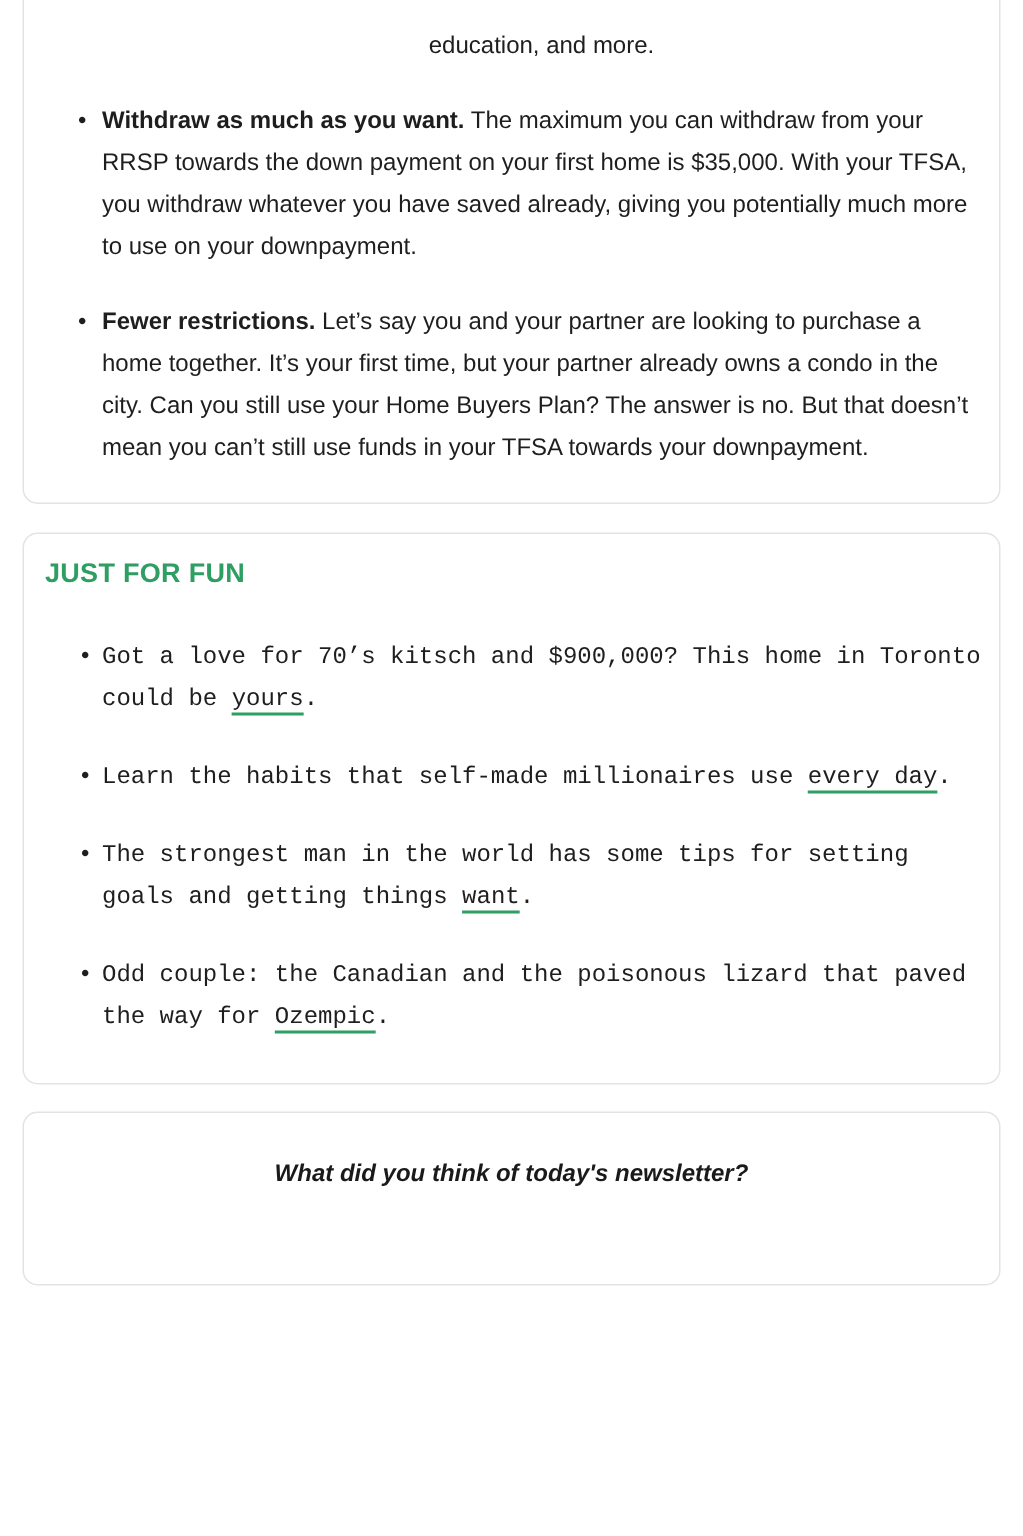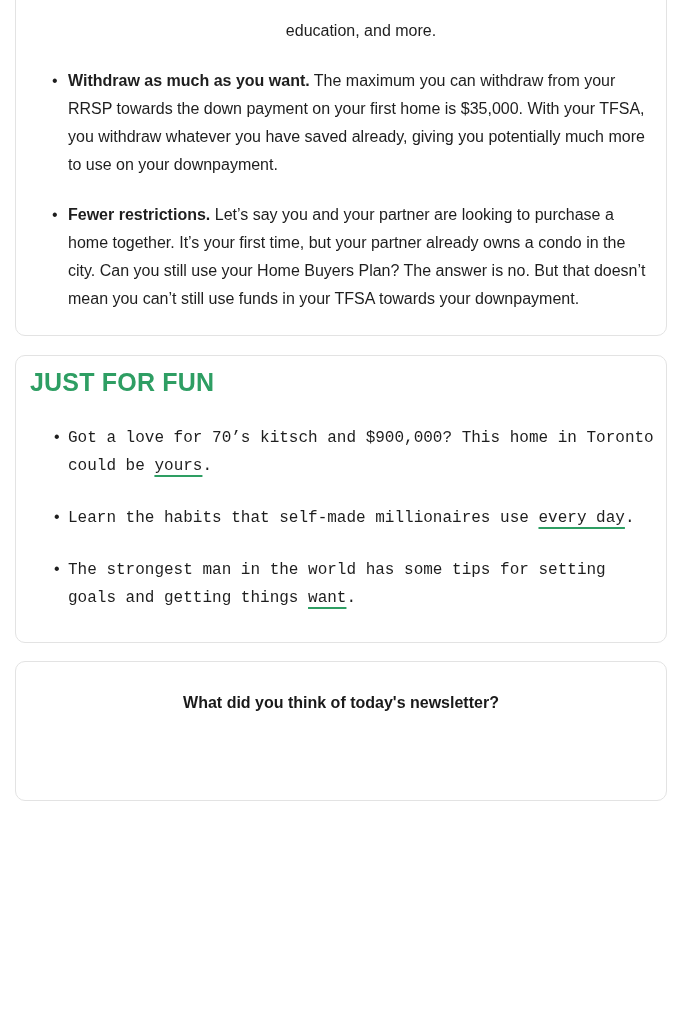--- a/index.html
+++ b/index.html
@@ -53,42 +53,43 @@
   }
   .b { font-weight: bold; }
   .bottom-line { margin: 16px 0 0 0; }
   
   .card-fun {
     margin-top: 19px;
     padding: 10px 12px 30px 12px;
   }
   .fun-heading {
     margin: 4px 0 0 2px;
-    font-size: 25px;
+    font-size: 18px;
     line-height: 24px;
     font-weight: bold;
     color: #2e9e63;
     letter-spacing: 0.2px;
   }
   .card-fun ul.bullets { margin-top: 30px; }
   .card-fun ul.bullets > li { margin-top: 24px; font-family: Liberation Mono, monospace; }
   .card-fun ul.bullets > li:first-child { margin-top: 0; }
   a.green-link {
     color: #1e1e1e;
     text-decoration: underline;
     text-decoration-color: #2e9e63;
     text-decoration-thickness: 2px;
     text-underline-offset: 5px;
     cursor: pointer;
   }
   
   .card-feedback {
     margin-top: 18px;
-    height: 140px;
+    height: 116px;
     padding-top: 29px;
+    font-style: italic;
   }
   .feedback-headline {
     margin: 0;
     font-size: 16px;
     line-height: 24px;
     font-weight: bold;
     text-align: center;
     color: #1a1a1a;
   }
 </style>
@@ -114,20 +115,23 @@
     <ul class="bullets">
       <li>
         <span>Got a love for 70’s kitsch and $900,000? This home in Toronto could be </span><a class="green-link">yours</a><span>.</span>
       </li>
       <li>
         <span>Learn the habits that self-made millionaires use </span><a class="green-link">every day</a><span>.</span>
       </li>
       <li>
         <span>The strongest man in the world has some tips for setting goals and getting things </span><a class="green-link">want</a><span>.</span>
       </li>
+      <li>
+        <span>Odd couple: the Canadian and the poisonous lizard that paved the way for </span><a class="green-link">Ozempic</a><span>.</span>
+      </li>
     </ul>
   </section>
 
   <section class="card card-feedback">
     <h3 class="feedback-headline">What did you think of today's newsletter?</h3>
   </section>
 
 </main>
 
 </body></html>

